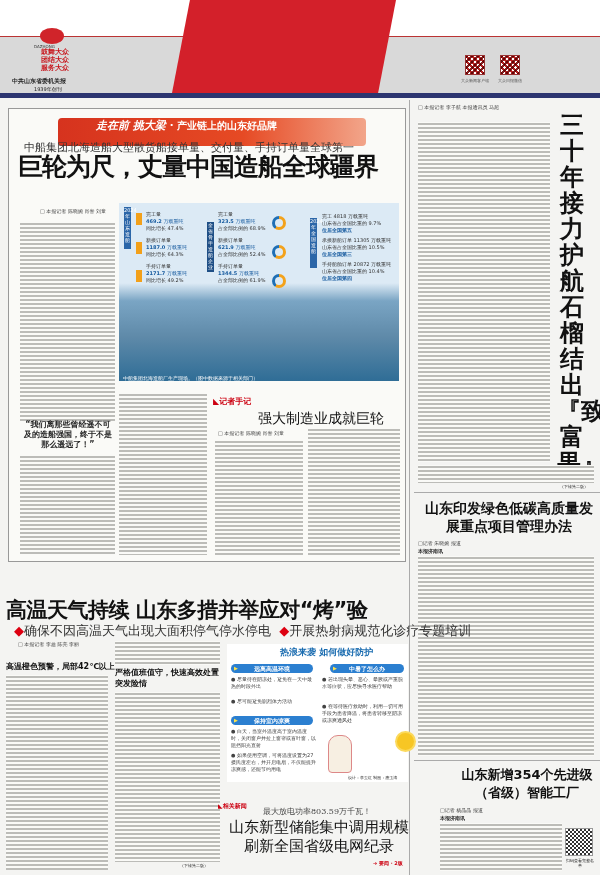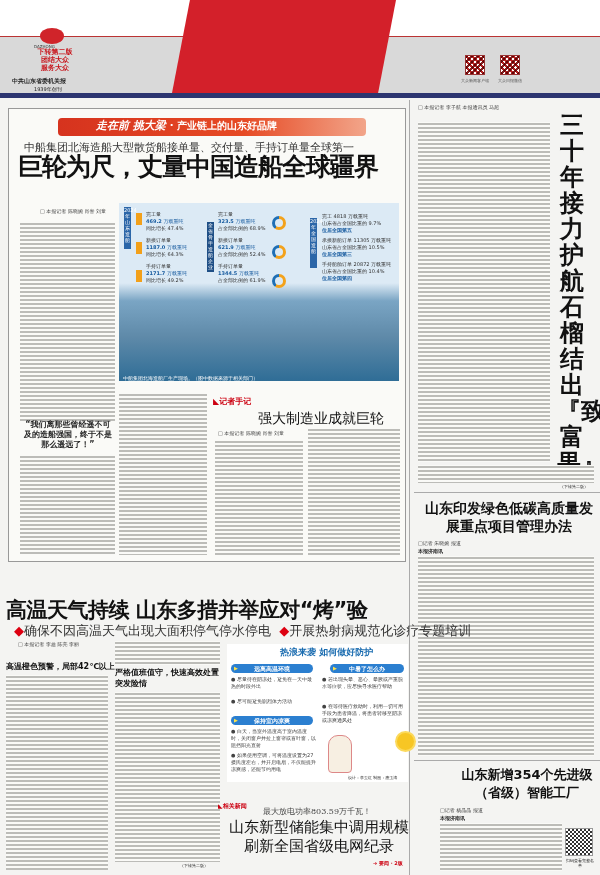--- a/index.html
+++ b/index.html
@@ -16,21 +16,21 @@
 .title-block{position:absolute;left:172px;top:0;width:224px;height:93px;background:#d3202a;clip-path:polygon(8% 0,100% 0,92% 100%,0 100%)}
 .title-text{position:absolute;left:172px;top:8px;width:224px;text-align:center;font-family:"DejaVu Serif",serif;font-size:52px;font-weight:bold;color:#fff;letter-spacing:2px;font-style:italic}
 .qr{position:absolute;top:55px;width:20px;height:20px;background:repeating-linear-gradient(45deg,#b22 0 2px,#fff 2px 4px),repeating-linear-gradient(-45deg,#822 0 2px,#fff 2px 4px);background-blend-mode:multiply;border:1px solid #933}
 .qr-cap{position:absolute;top:78px;font-size:4px;color:#555;width:40px;text-align:center}
 .dateblk{position:absolute;left:535px;top:47px;width:70px;font-size:5px;text-align:center;line-height:7px}
 .dateblk .d1{font-size:7px;font-weight:bold}
 .dateblk .d1 b{font-size:12px}
 .dateblk .d2{font-size:7px;font-weight:bold}
 .dateblk .d5{font-size:6px;font-weight:bold}
 .lead{position:absolute;left:8px;top:108px;width:398px;height:454px;border:1px solid #999;background:#fafaf7}
-.banner{position:absolute;left:58px;top:118px;width:308px;height:18px;background:linear-gradient(90deg,#d6331e,#e64a24 60%,#f2a58a);border-radius:4px;color:#fff;font-weight:bold;font-size:11px;line-height:16px;padding-left:38px}
+.banner{position:absolute;left:58px;top:118px;width:308px;height:28px;background:linear-gradient(90deg,#d6331e,#e64a24 60%,#f2a58a);border-radius:4px;color:#fff;font-weight:bold;font-size:11px;line-height:16px;padding-left:38px}
 .banner .b2{color:#fff;font-size:10px}
 .kicker{position:absolute;left:24px;top:140px;font-family:Liberation Sans, sans-serif;font-size:11px;color:#333}
 .headline{position:absolute;left:18px;top:150px;font-size:25px;font-weight:bold;color:#111;letter-spacing:-1px}
 .byline{position:absolute;font-size:5px;color:#444}
 .col-text{position:absolute;background:repeating-linear-gradient(#fafaf7 0 1px,#bcbcb8 1px 3px,#fafaf7 3px 4px);}
 .infobox{position:absolute;left:119px;top:203px;width:280px;height:178px;background:linear-gradient(180deg,#dceaf5 0 45%,#7aa5c4 55%,#5f8aa9 75%,#2f6d96 100%)}
 .infocol{position:absolute;font-size:5px;line-height:7px;color:#333}
 .infocol .blue{color:#1a5da0;font-weight:bold}
 .vtag{position:absolute;width:7px;background:#2b66a8;color:#fff;font-size:5px;text-align:center;line-height:6px}
 .donut{position:absolute;width:14px;height:14px;border-radius:50%;background:conic-gradient(#f3a21b 0 60%,#1f6fb5 60% 100%)}
@@ -64,21 +64,21 @@
 </head>
 <body>
 
 <div class="masthead">
   <div class="mh-topline"></div>
   <div class="mh-gray"></div>
   <div class="mh-bluebar"></div>
   <div class="logo"></div>
   <div class="logo-cap">DAZHONG</div>
   <div class="slogans">
-    <div>下转第二版</div>
+    <div>鼓舞大众</div>
     <div>团结大众</div>
     <div>服务大众</div>
   </div>
   <div class="org">中共山东省委机关报</div>
   <div class="year">1939年创刊</div>
   <div class="title-block"></div>
   <div class="qr" style="left:465px"></div>
   <div class="qr-cap" style="left:455px">大众新闻客户端</div>
   <div class="qr" style="left:500px"></div>
   <div class="qr-cap" style="left:490px">大众日报微信</div>

